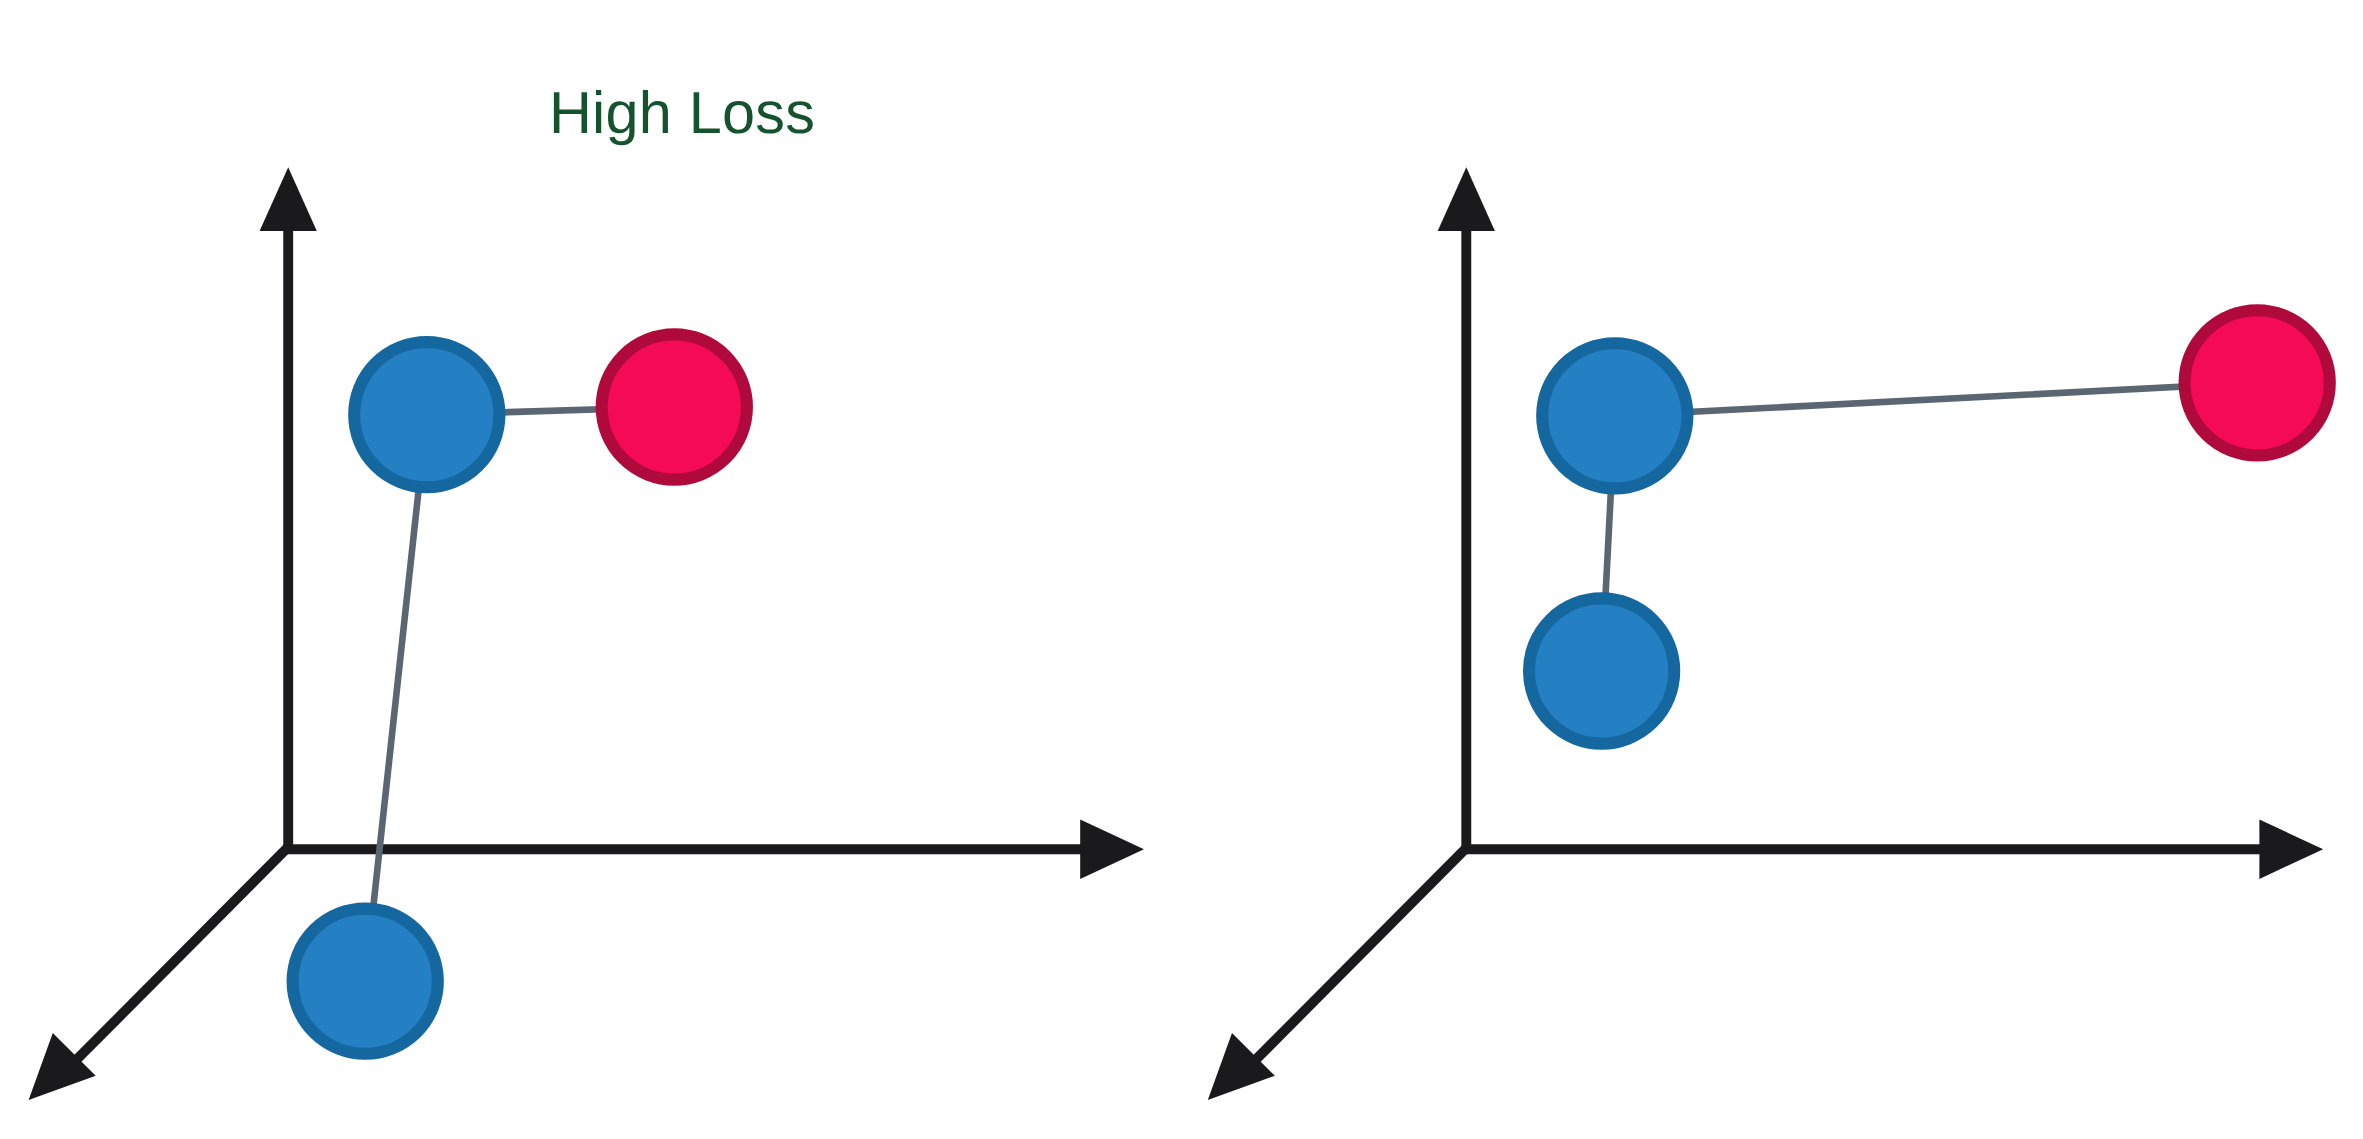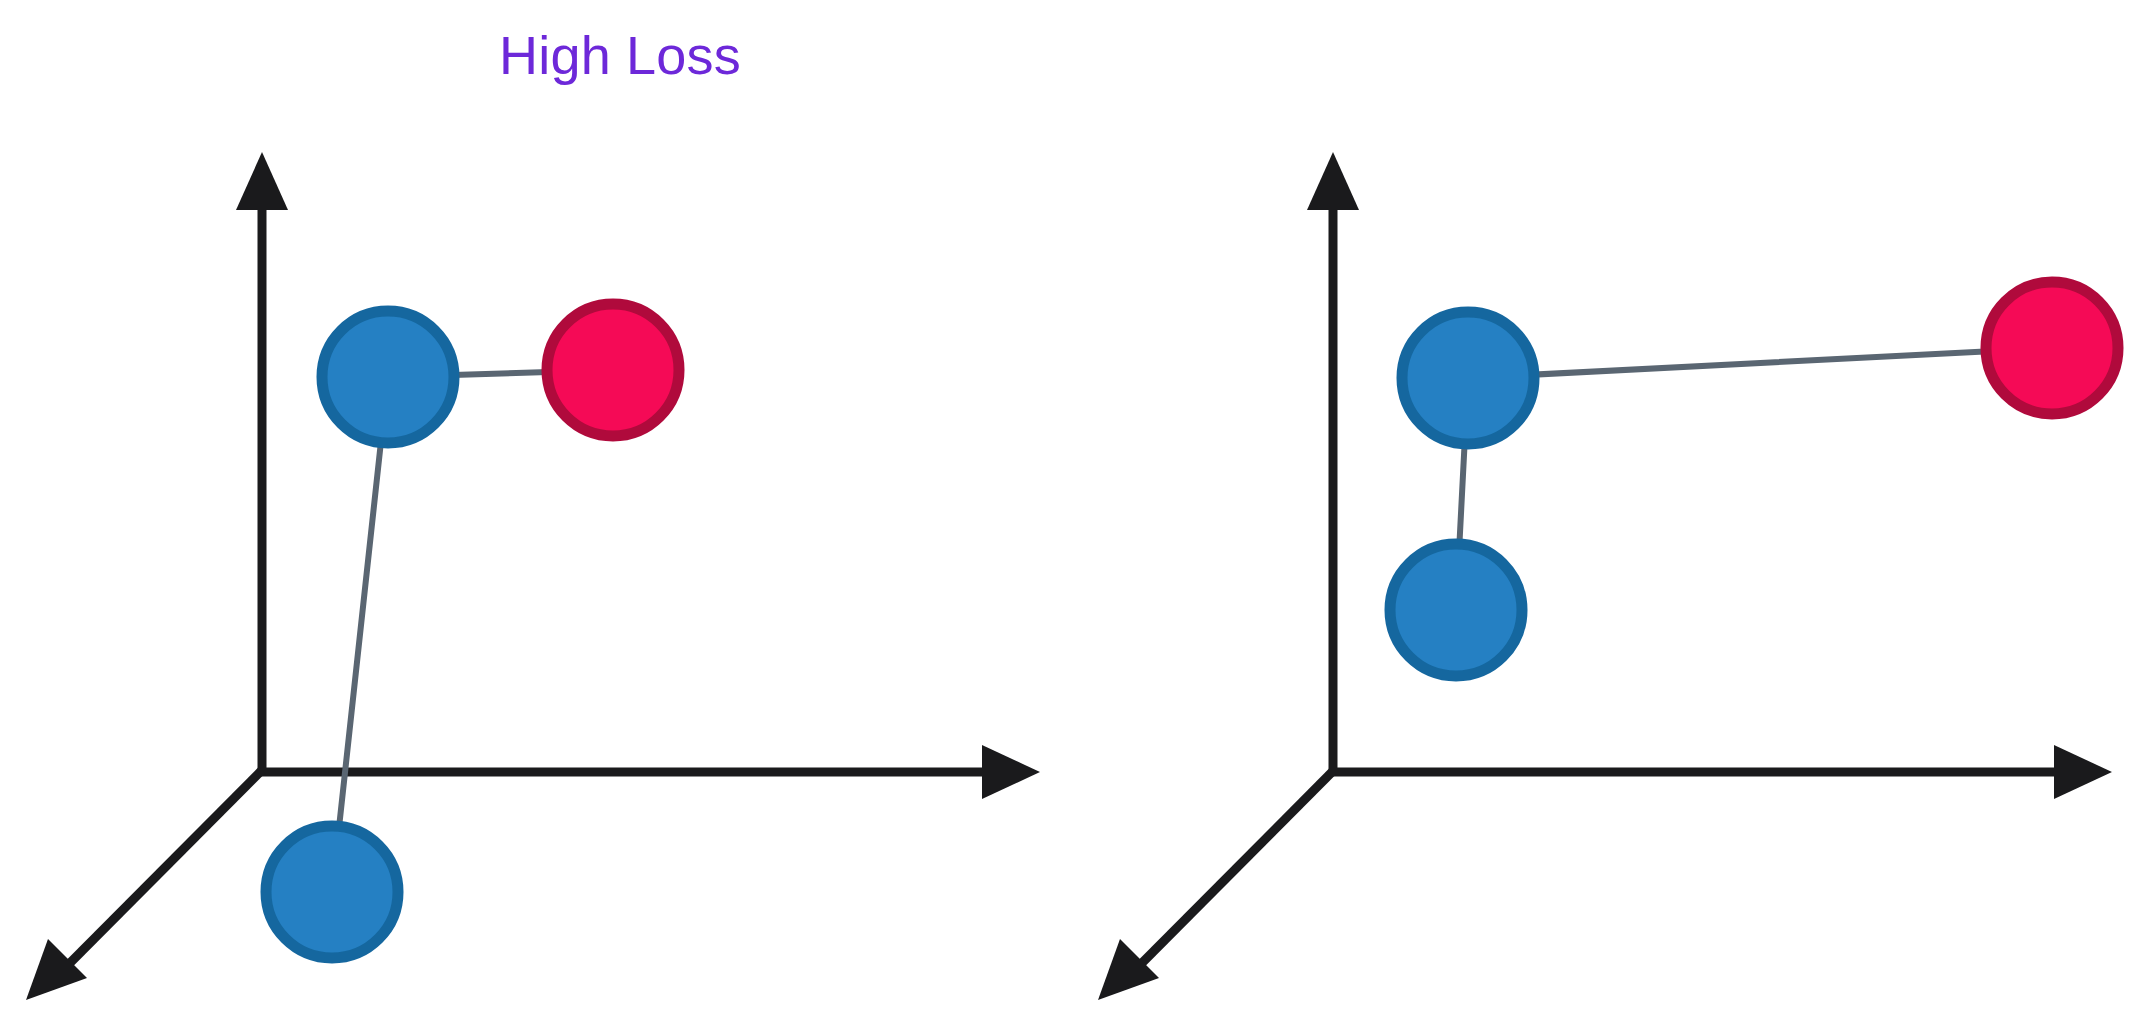--- a/index.html
+++ b/index.html
@@ -64,21 +64,21 @@
   .node-red {
     fill: #F50A56;
     stroke: #B00A3C;
   }
 </style>
 </head>
 <body>
 
 <div id="canvas">
 
-  <div class="panel-title" id="title-high" style="color: #6d28d9;">High Loss</div>
+  <div class="panel-title" id="title-high" style="color: #14532d; margin-top: 48px;">High Loss</div>
 
 
   <svg class="scene" viewBox="0 0 2148 1035" xmlns="http://www.w3.org/2000/svg">
 
     <g>
 
       <g>
         <line class="axis-line" x1="262" y1="770" x2="262" y2="185" stroke="#1A1A1C"></line>
         <polygon class="axis-head" points="262,152 288,210 236,210" fill="#1A1A1C"></polygon>
 

